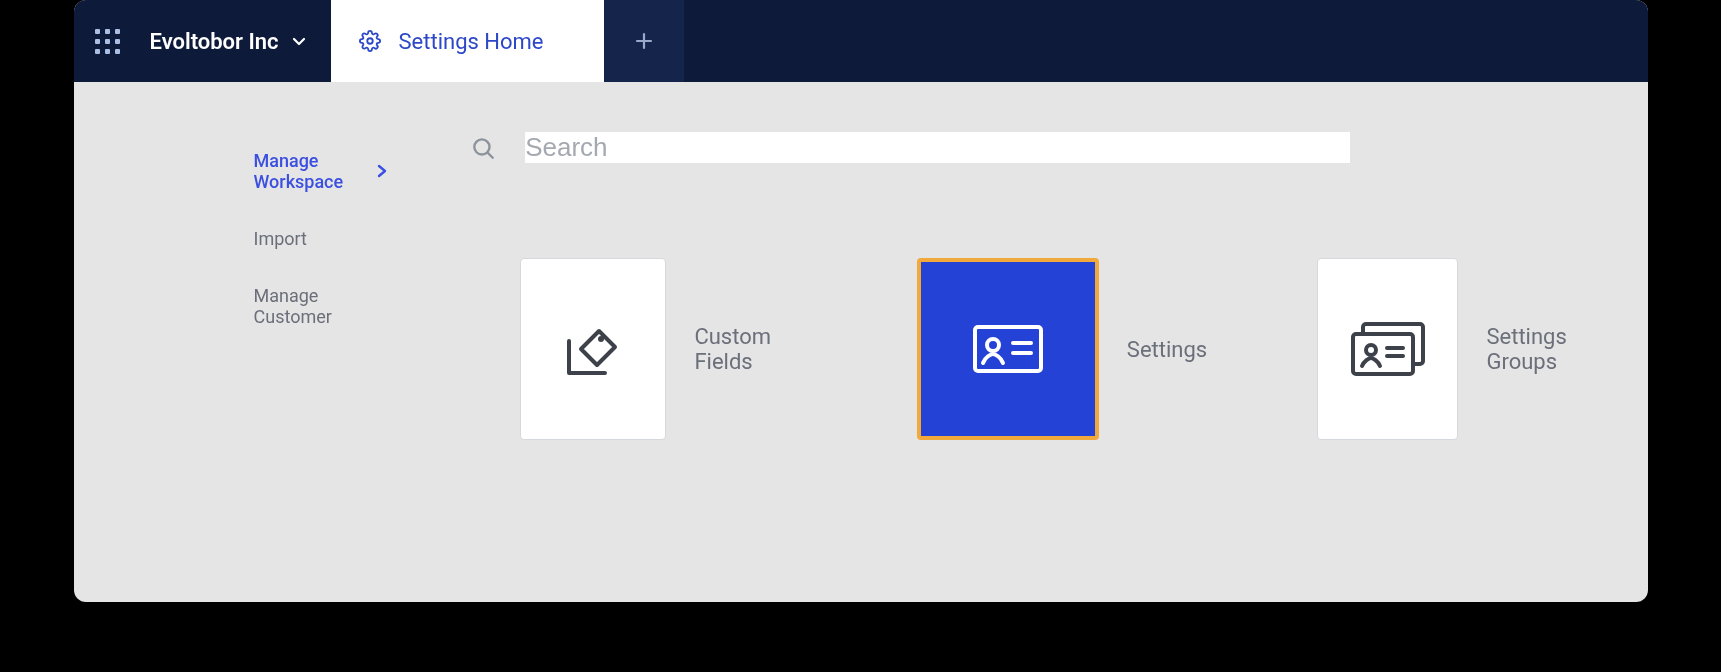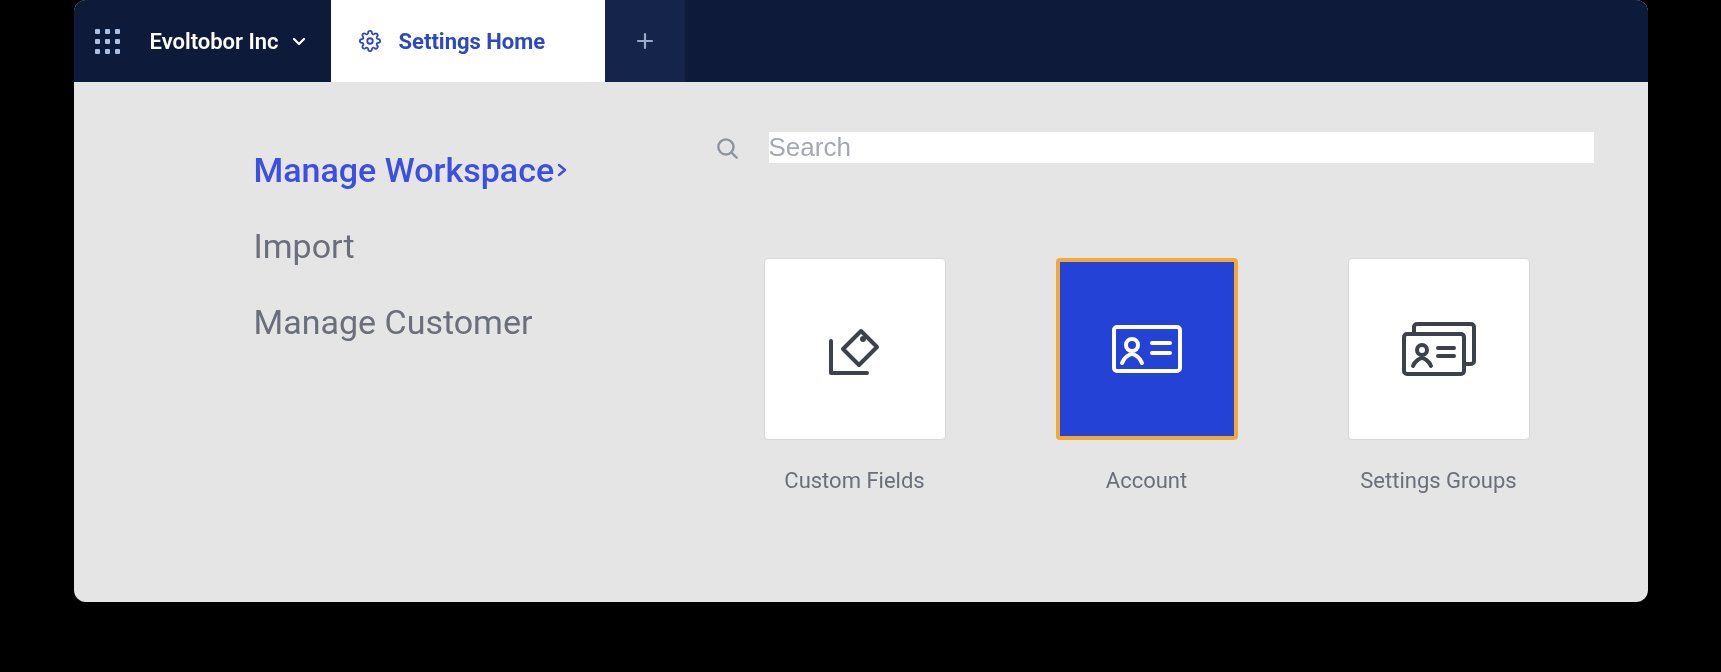--- a/index.html
+++ b/index.html
@@ -54,21 +54,21 @@
   .chevron-down-icon svg { width:16px; height:16px; display:block; }
 
   .tab {
     background: #fff;
     display: flex;
     align-items: center;
     gap: 18px;
     padding: 0 60px 0 28px;
     color: #2d48c7;
     font-size: 22px;
-    font-weight: 700;
+    font-weight: 400;
   }
   .tab .gear-icon svg { width:22px; height:22px; display:block; }
 
   .add-tab {
     width: 80px;
     background: #15244b;
     display: flex;
     align-items: center;
     justify-content: center;
   }
@@ -78,21 +78,21 @@
   .content {
     display: flex;
     padding-top: 50px;
     height: calc(100% - 82px);
   }
   .sidebar {
     width: 560px;
     padding-left: 180px;
   }
   .side-item {
-    font-size: 34px;
+    font-size: 18px;
     color: #6a6f7a;
     padding: 18px 0;
     display: flex;
     align-items: center;
     cursor: pointer;
   }
   .side-item.active { color: #3b4fe0; font-weight: 500;}
   .chevron-right-icon svg { width:16px; height:16px; display:block; stroke:#3b4fe0;}
 
   .main {
@@ -119,21 +119,21 @@
   .search-input::placeholder { color:#a4a9b1; }
 
   .tiles {
     display: flex;
     gap: 110px;
     margin-top: 80px;
     padding-left: 50px;
   }
   .tile {
     display:flex;
-    flex-direction:column;
+    flex-direction:row;
     align-items:center;
     gap: 28px;
     cursor:pointer;
   }
   .tile-box {
     width: 182px;
     height: 182px;
     border: 1px solid #d5d8dd;
     border-radius: 4px;
     display:flex;
@@ -248,21 +248,21 @@
             <span class="tile-icon">
               <svg width="74" height="52" viewBox="0 0 74 52" fill="none" stroke="#ffffff" stroke-width="4" stroke-linecap="round" stroke-linejoin="round">
                 <rect x="4" y="4" width="66" height="44" rx="3"></rect>
                 <circle cx="22" cy="22" r="6"></circle>
                 <path d="M12 40c2-6 8-9 10-9s8 3 10 9"></path>
                 <line x1="42" y1="20" x2="60" y2="20"></line>
                 <line x1="42" y1="30" x2="60" y2="30"></line>
               </svg>
             </span>
           </div>
-          <div class="tile-label">Account</div>
+          <div class="tile-label">Settings</div>
         </div>
 
         <div class="tile">
           <div class="tile-box">
             <span class="tile-icon">
               <svg width="78" height="58" viewBox="0 0 78 58" fill="none" stroke="#3d4149" stroke-width="4" stroke-linecap="round" stroke-linejoin="round">
                 <rect x="14" y="4" width="60" height="40" rx="3"></rect>
                 <rect x="4" y="14" width="60" height="40" rx="3" fill="#ffffff"></rect>
                 <circle cx="22" cy="30" r="5"></circle>
                 <path d="M13 46c2-5 7-8 9-8s7 3 9 8"></path>

